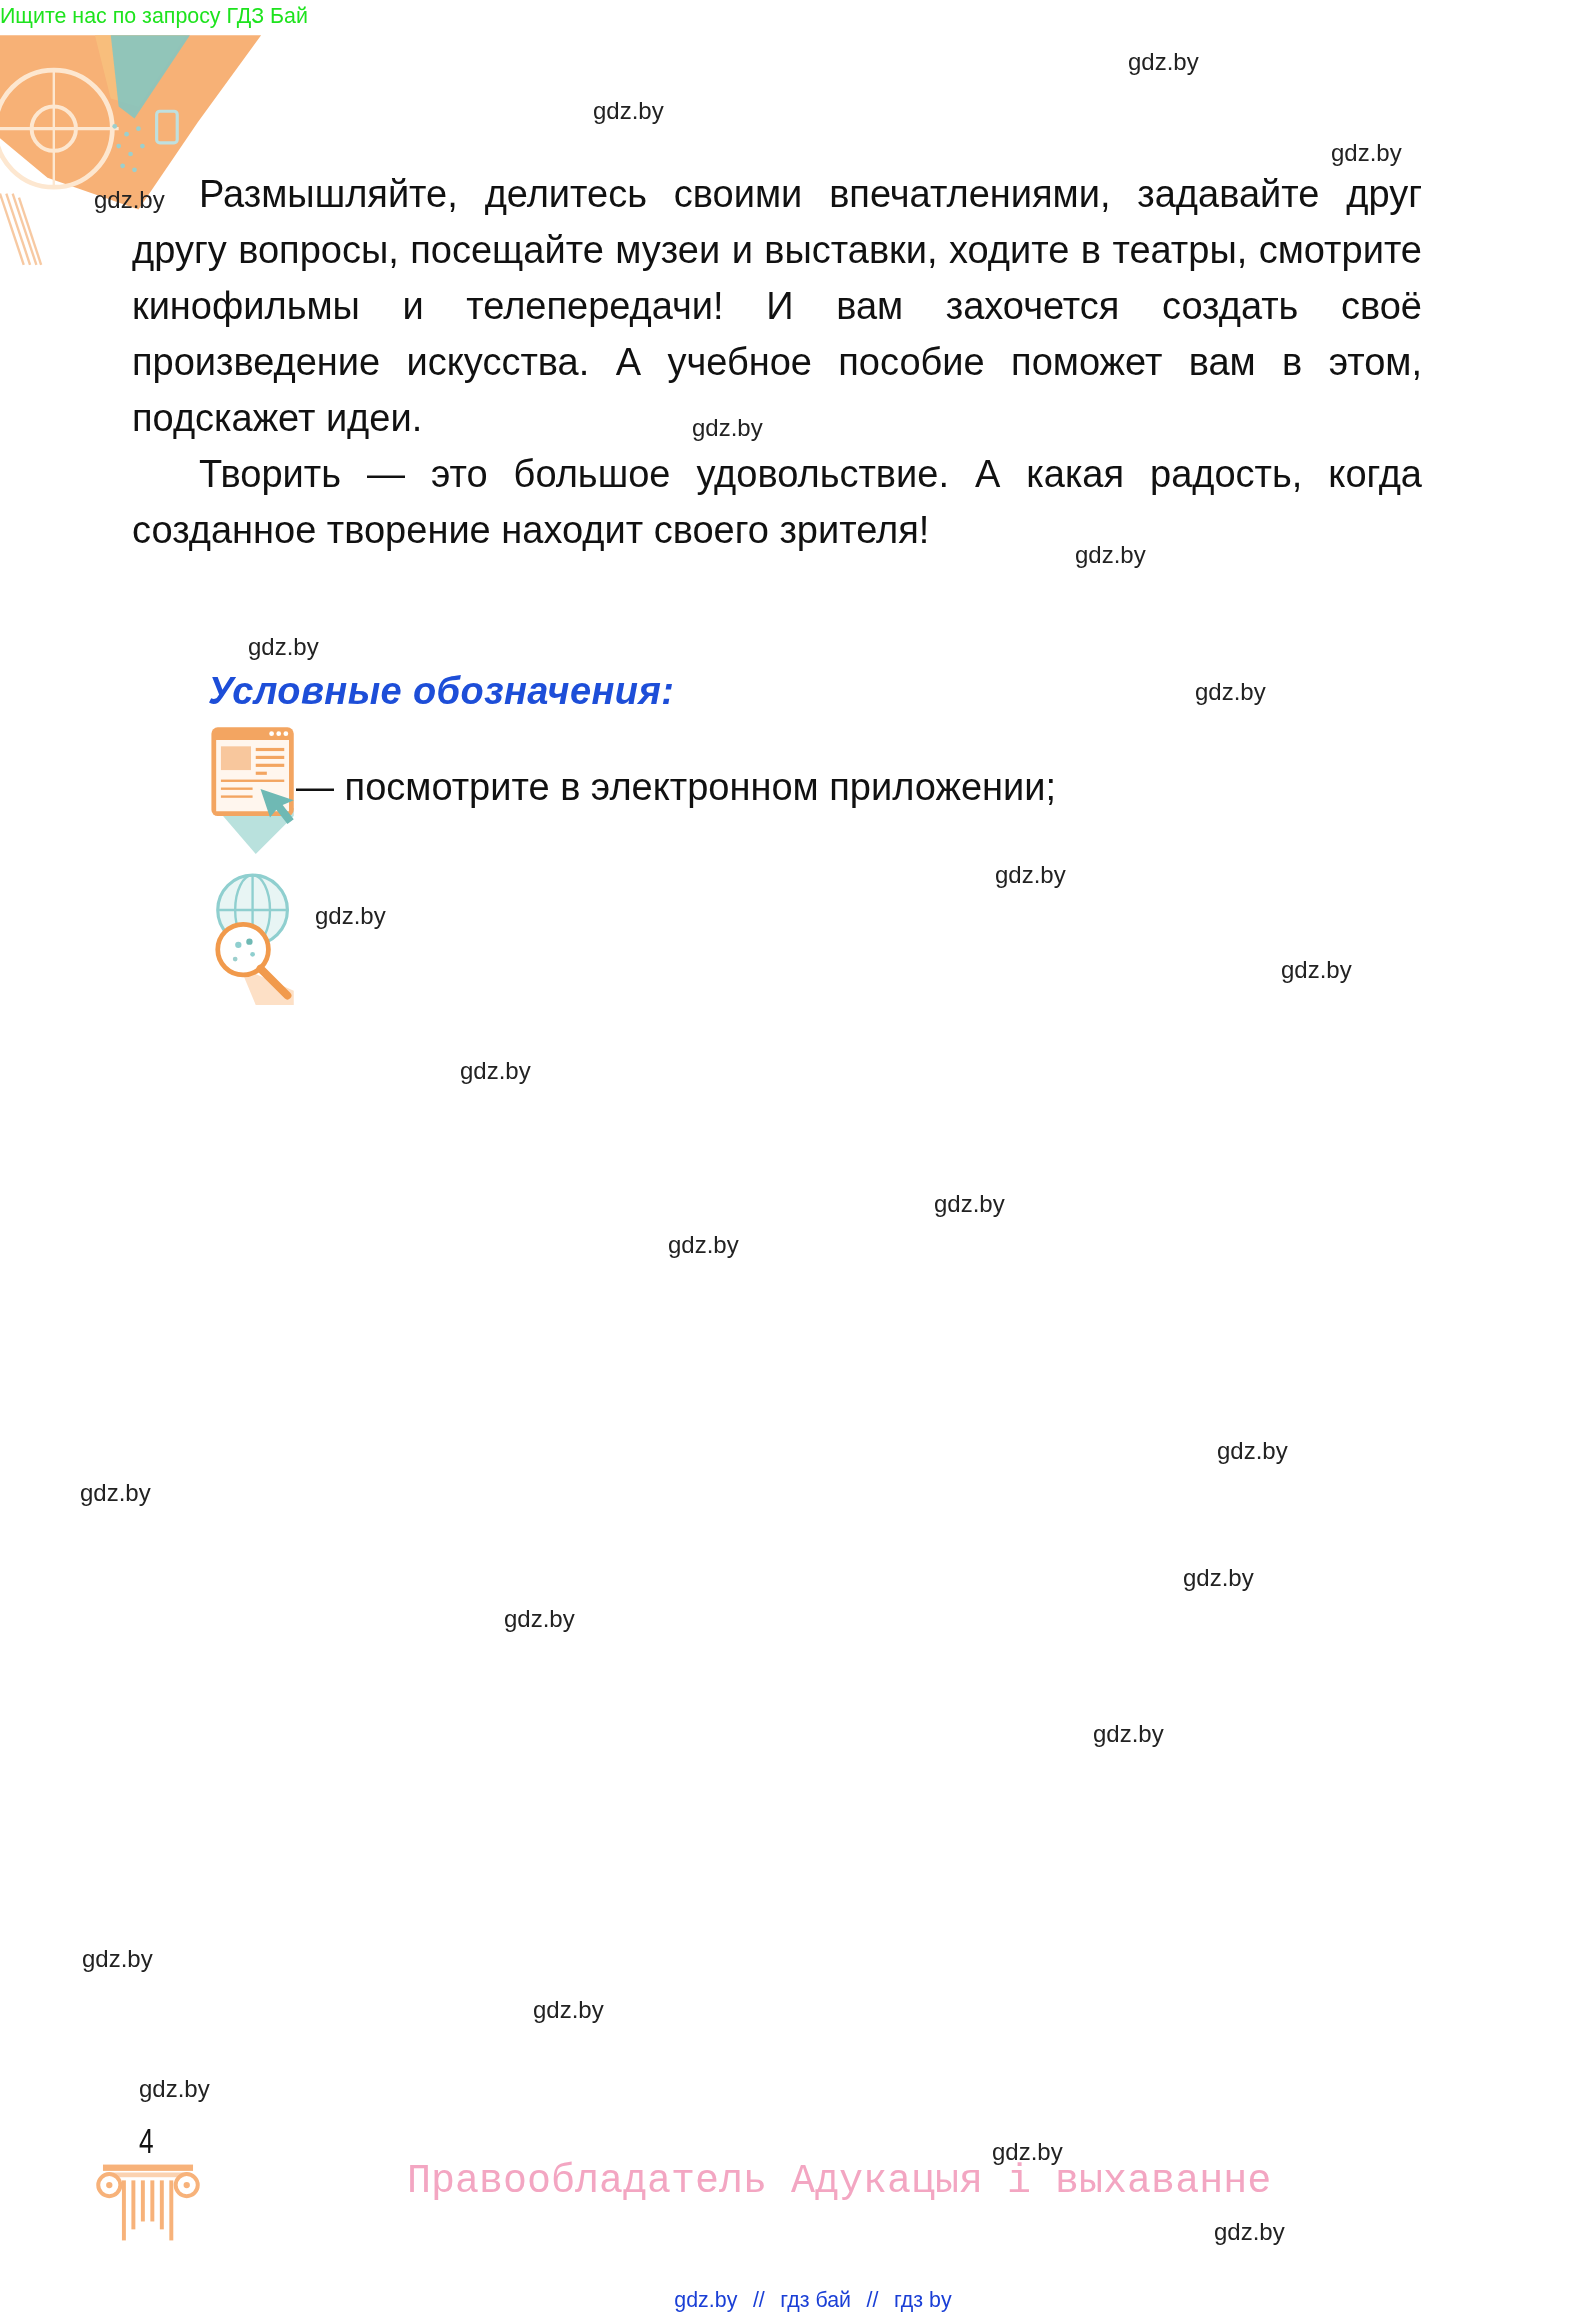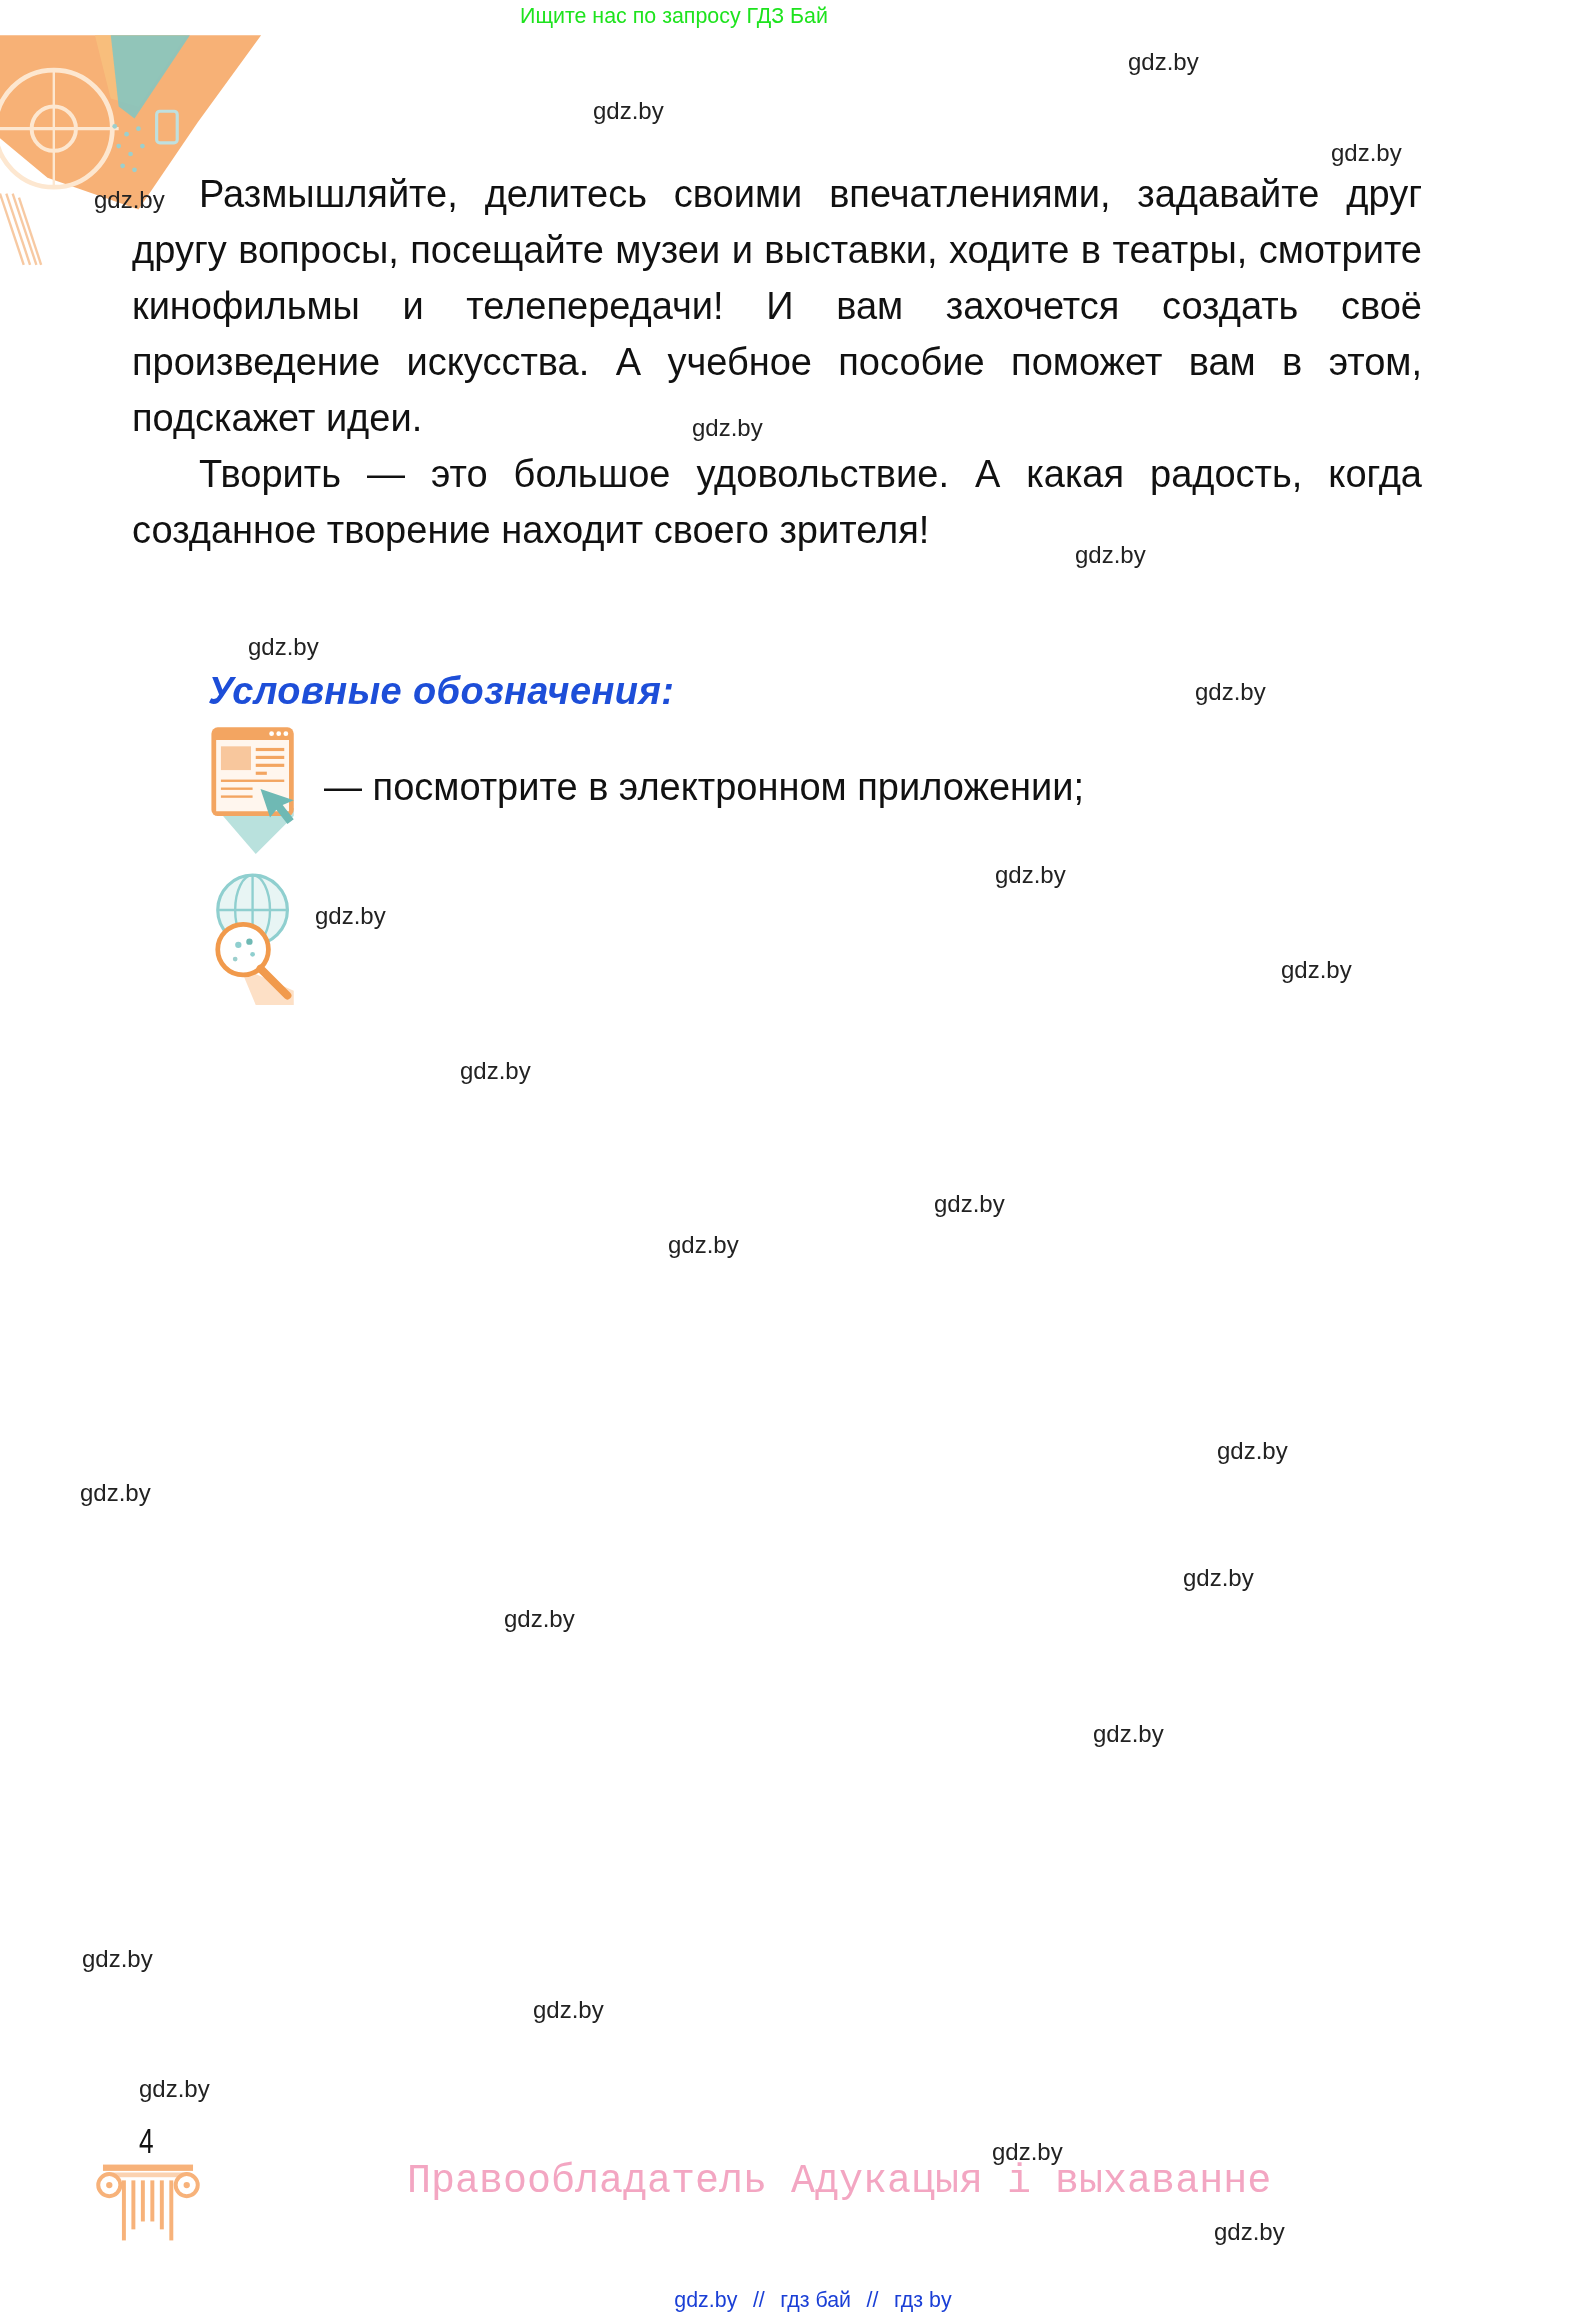--- a/index.html
+++ b/index.html
@@ -2,37 +2,37 @@
 <html style="font-size:12.7px"><head>
 <meta charset="utf-8">
 <style>
   html, body { margin:0; padding:0; }
   body {
     width:1572px; height:2319px; position:relative; overflow:hidden;
     background:#ffffff; color:#111;
     font-family:"Liberation Sans", "DejaVu Sans", sans-serif;
   }
   .top-banner {
-    position:absolute; left:0; width:1348px; top:1.6px; text-align:center;
+    position:absolute; left:0; width:1348px; top:1.6px; text-align:left;
     font-size:21.4px; color:#1ee31e; line-height:28.5px;
   }
   .corner-deco { position:absolute; left:0; top:35px; width:269px; height:238px; }
   .body-text {
     position:absolute; left:132px; top:166px; width:1290px;
     font-size:38px; line-height:56px; text-align:justify; color:#111;
   }
   .body-text p { margin:0; text-indent:67px; }
   .legend-title {
     position:absolute; left:208px; top:670px;
     font-size:38px; font-weight:bold; font-style:italic; color:#1d4ed8;
     letter-spacing:0.4px;
   }
   .legend-row { position:absolute; left:208px; display:flex; align-items:center; }
   .legend-icon { width:86px; height:133px; flex:none; }
-  .legend-text { font-size:38px; margin-left:30px; color:#111; white-space:nowrap; }
+  .legend-text { font-size:38px; margin-left:2px; color:#111; white-space:nowrap; }
   .wm {
     position:absolute; font-size:24px; color:#222; line-height:27px;
     font-family:"Liberation Sans", sans-serif;
   }
   .page-number {
     position:absolute; left:139px; top:2121px; font-size:35px; color:#111;
     transform:scaleX(0.75); transform-origin:left top;
   }
   .column-icon { position:absolute; left:95px; top:2163px; width:106px; height:79px; }
   .copyright {

